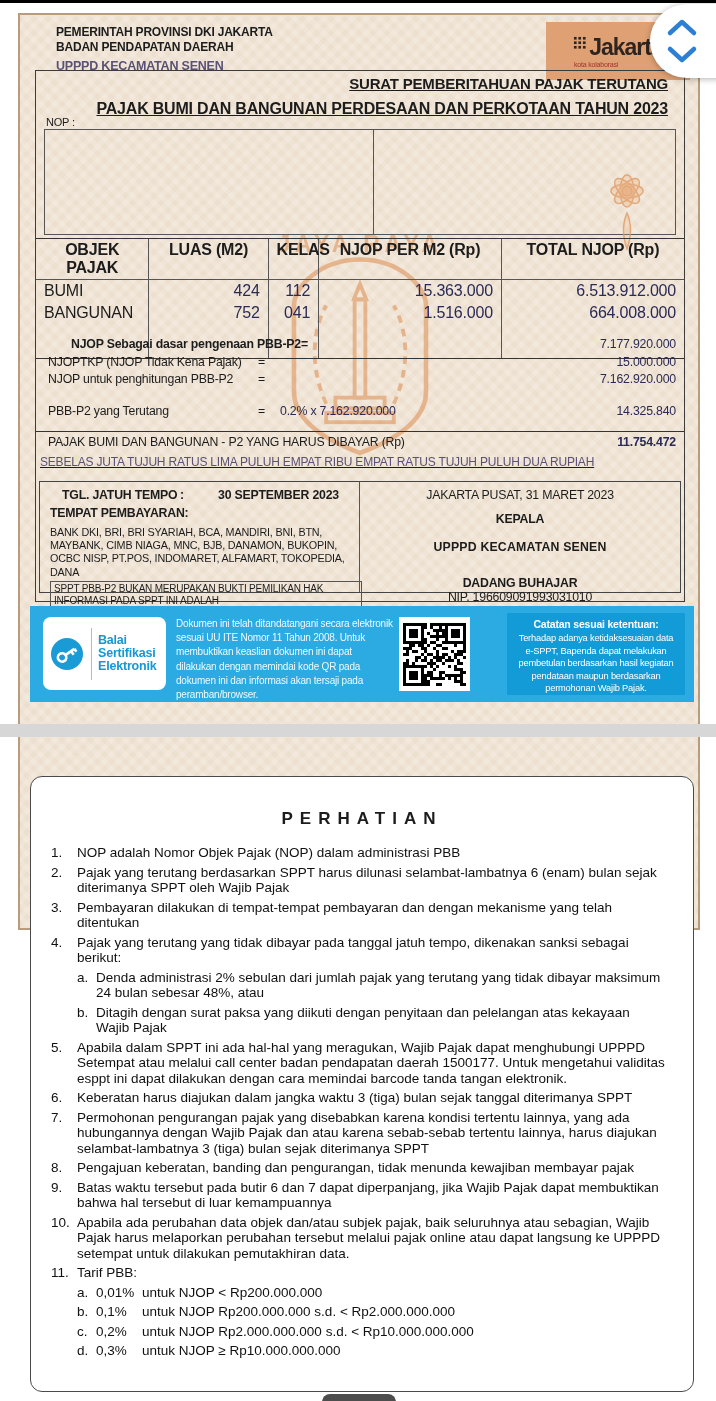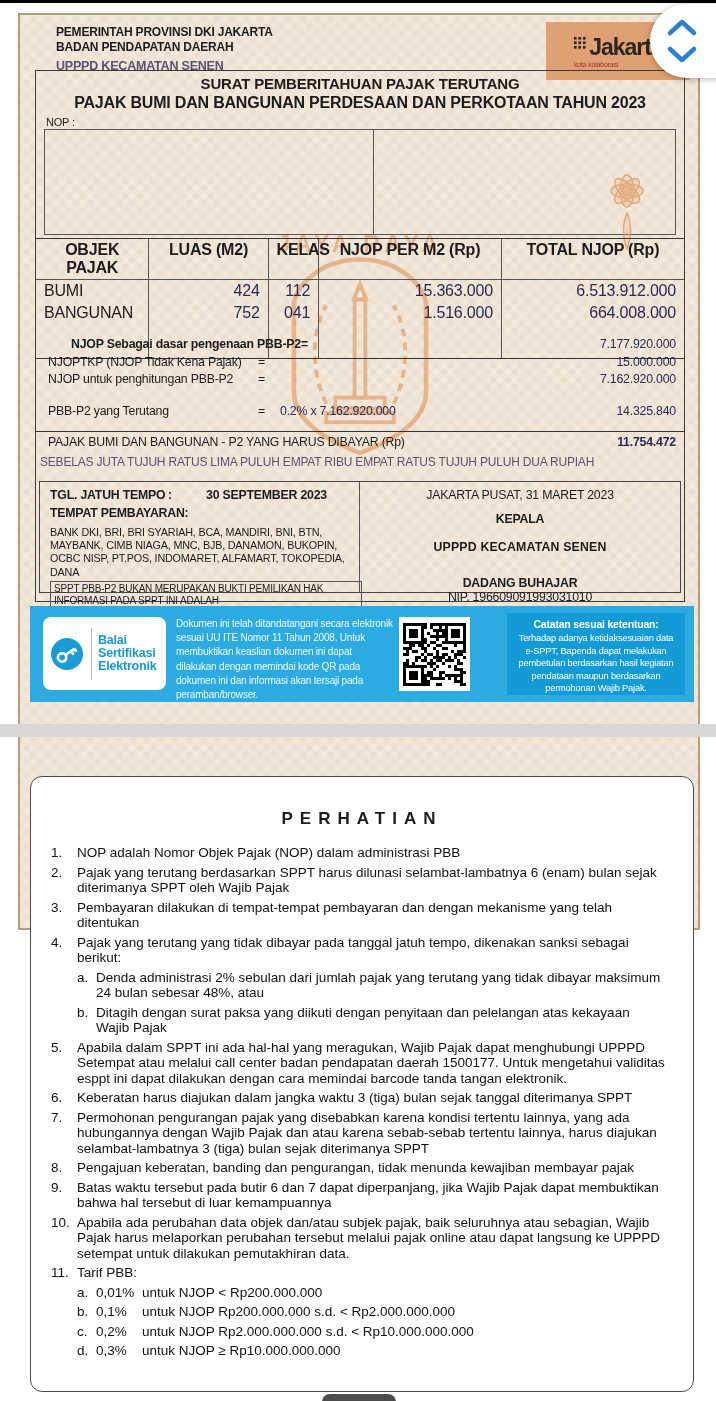--- a/index.html
+++ b/index.html
@@ -22,23 +22,23 @@
   .logo-box { position:absolute; top:7px; right:8px; width:144px; height:58px; background:#dfa173;
               display:flex; flex-direction:column; align-items:center; justify-content:center; }
   .logo-row { display:flex; align-items:flex-start; gap:3px; }
   .dots { width:13px; height:13px; margin-top:2px;
           background-image:radial-gradient(circle, #2e2420 1.4px, transparent 1.6px);
           background-size:4.5px 4.5px; }
   .logo-word { font-size:23px; font-weight:bold; color:#2e2420; letter-spacing:-1px; }
   .logo-sub { font-size:7px; color:#9e3324; align-self:flex-start; margin-left:28px; }
 
   .inner { position:absolute; left:15px; top:55px; width:650px; height:532px; border:1.5px solid #3c3c3c; }
-  .title-block { position:absolute; top:4px; left:0; right:0; text-align:center; }
+  .title-block { position:absolute; top:4px; left:0; right:16px; text-align:right;text-decoration:underline; }
   .title-l1 { font-size:15px; font-weight:bold; }
-  .title-l2 { font-size:16px; font-weight:bold; margin-top:2px; }
+  .title-l2 { font-size:16px; font-weight:bold; margin-top:8px; }
   .nop-label { position:absolute; top:45px; left:10px; font-size:11px; }
   .nop-box { position:absolute; top:58px; left:8px; right:8px; height:106px; border:1px solid #555; }
   .nop-div { position:absolute; top:0; bottom:0; left:52%; width:1px; background:#555; }
   .flower { position:absolute; top:90px; right:28px; opacity:.8; }
   .watermark { position:absolute; top:160px; left:50%; transform:translateX(-50%); opacity:.55; pointer-events:none; }
 
   .objtable { position:absolute; top:167px; left:0; right:0; border-top:1.5px solid #333; border-bottom:1.5px solid #333;
               display:grid; grid-template-columns:17.5% 18.4% 7.8% 28.2% auto; }
   .objtable > div { border-right:1px solid #555; padding:2px 8px; font-size:16px; }
   .objtable > div:nth-child(5n) { border-right:none; }
@@ -48,30 +48,30 @@
   .filler { height:34px; }
 
   .calc { position:absolute; top:266px; left:0; right:0; }
   .crow { position:relative; height:17.5px; font-size:12.3px; }
   .crow .lbl { position:absolute; left:12px; top:0; }
   .crow .eq  { position:absolute; left:222px; top:0; }
   .crow .mid { position:absolute; left:244px; top:0; color:#2a2a55; }
   .crow .val { position:absolute; right:8px; top:0; color:#2a2a55; }
   .crow.bold .lbl { font-weight:bold;padding-left:23px; }
   .gap14 { height:14px; }
-  .totalwrap { position:absolute; top:360px; left:0; right:0; border-top:1.5px solid #333; padding-top:3px; }
+  .totalwrap { position:absolute; top:360px; left:0; right:0; border-top:1.5px solid #333; padding-top:3px;text-decoration:underline; }
   .trow { position:relative; height:18px; font-size:12.3px; }
   .trow .lbl { position:absolute; left:12px; }
   .trow .val { position:absolute; right:8px; color:#2a2a55; font-weight:bold; }
   .terbilang { font-size:12px; color:#5b5175; padding:2px 0 0 4px; }
 
   .paybox { position:absolute; top:410px; left:3px; right:3px; height:112px; border:1.5px solid #444; display:flex; }
   .pay-left { width:50%; border-right:1px solid #555; padding:6px 8px 4px 10px; }
   .pay-right { width:50%; text-align:center; padding-top:6px; font-size:12.3px; }
-  .due-row { display:flex; font-size:12.3px; font-weight:bold; }
+  .due-row { display:flex; font-size:12.3px; font-weight:bold;justify-content:center; }
   .due-row .dl { width:118px; } .due-row .dc { width:38px; }
   .pay-lbl { font-size:12.3px; font-weight:bold; margin-top:4px; }
   .banks { font-size:10.8px; margin-top:6px; line-height:1.22; width:305px; }
   .disc { border:1px solid #555; font-size:10px; line-height:1.25; padding:1px 3px; margin-top:2px; width:312px; }
   .sig-name { font-weight:bold; margin-top:22px; }
   .sig-off { margin-top:14px; font-weight:bold; letter-spacing:.2px; }
   .pr-b { font-weight:bold; }
 
   .banner { position:absolute; left:10px; top:591px; width:664px; height:96px; background:#2babe2; }
   .bse-box { position:absolute; left:13px; top:11px; width:123px; height:73px; background:#fff; border-radius:8px;

